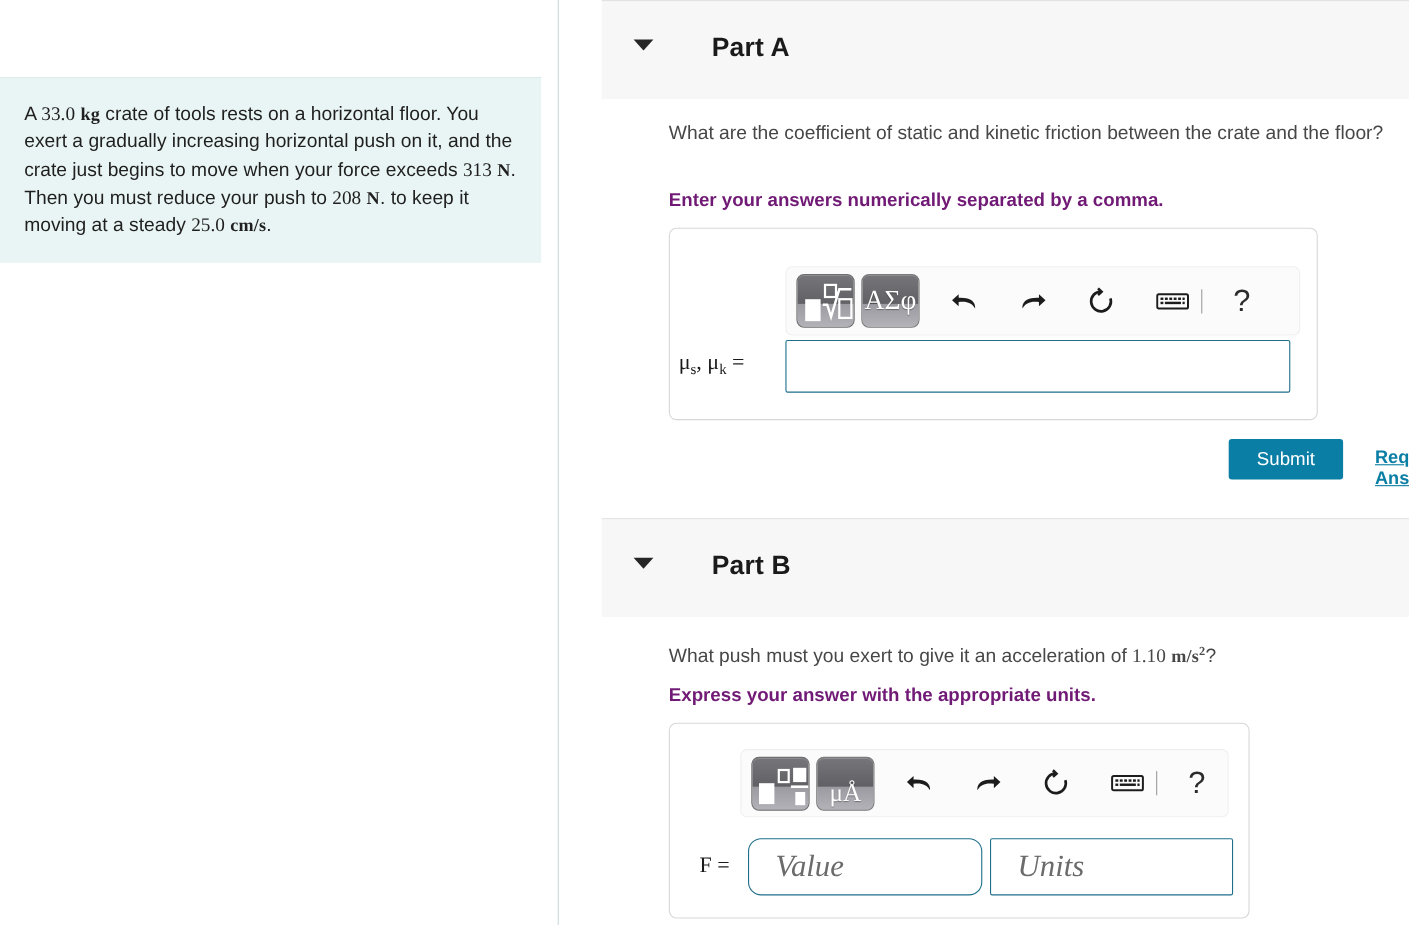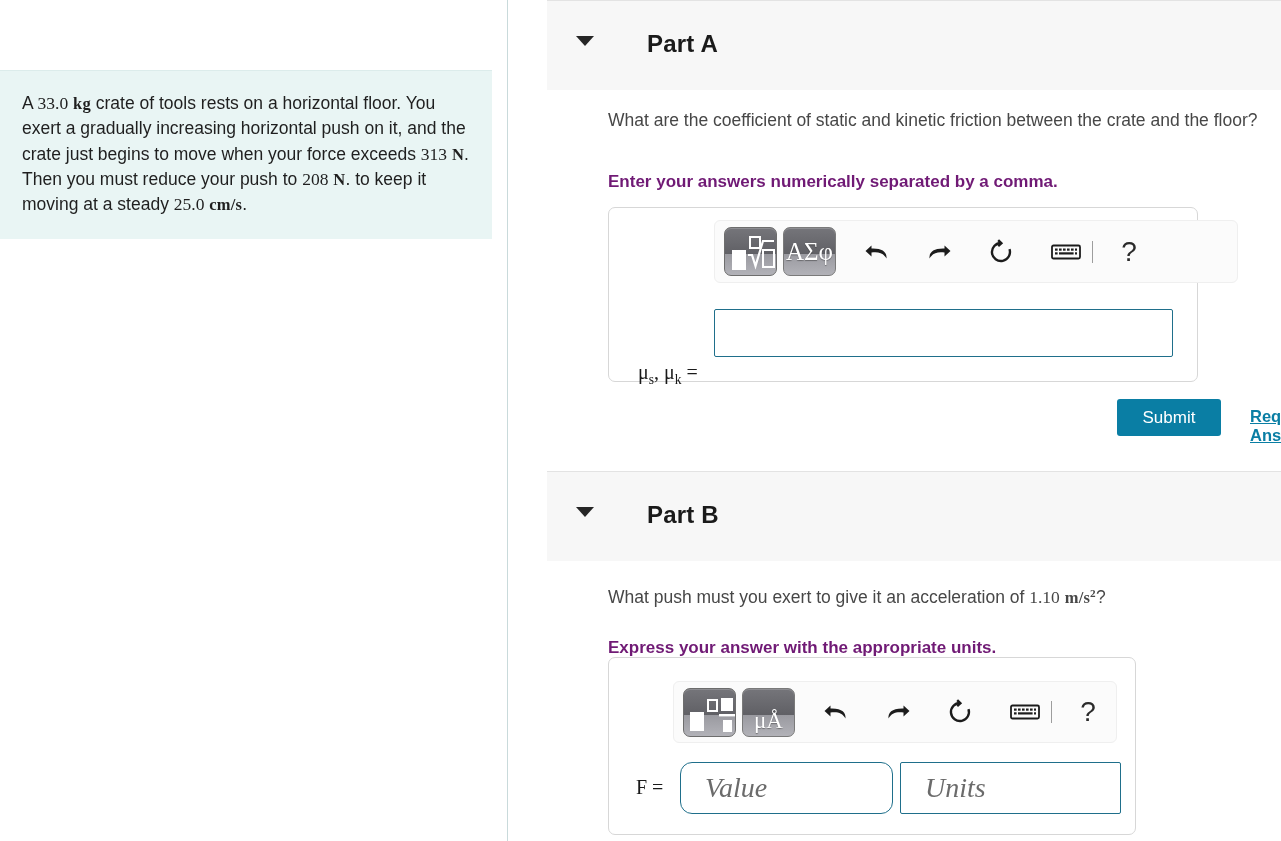--- a/index.html
+++ b/index.html
@@ -185,21 +185,21 @@
     <div class="part-header" style="top:0;">
       <div class="part-caret"></div>
       <div class="part-title">Part A</div>
     </div>
 
     <div class="question-text" style="top:108px;">What are the coefficient of static and kinetic friction between the crate and the floor?</div>
     <div class="instruction-text" style="top:172px;">Enter your answers numerically separated by a comma.</div>
 
     <div class="answer-box" style="left:99px; top:207px; width:590px; height:175px;">
 
-      <div class="toolbar" style="left:105px; top:12px; width:524px; height:63px;">
+      <div class="toolbar" style="left:105px; top:34px; width:468px; height:63px;">
 
         <div class="tb-btn" style="margin-left:9px;">
           <svg width="53" height="49" viewBox="0 0 53 49">
             <rect x="7" y="22" width="14" height="20" fill="#ffffff"></rect>
             <rect x="25" y="9" width="10" height="11" fill="none" stroke="#ffffff" stroke-width="2"></rect>
             <path d="M23 27 L27 27 L30.5 38 L38 13 L49 13" fill="none" stroke="#ffffff" stroke-width="2.2" stroke-linejoin="miter"></path>
             <rect x="38" y="22" width="11" height="17" fill="none" stroke="#ffffff" stroke-width="2"></rect>
           </svg>
         </div>
 
@@ -239,41 +239,41 @@
             <rect x="8" y="10.3" width="14.6" height="2.2" fill="#1c1c1c"></rect>
             <rect x="24" y="10.3" width="2" height="2.2" fill="#1c1c1c"></rect>
           </svg>
         </div>
 
         <div class="tb-sep" style="margin-left:4px;"></div>
 
         <div class="tb-help" style="margin-left:16px;">?</div>
       </div>
 
-      <div class="field-label" style="left:29px; top:110px;margin-top:43px;">
+      <div class="field-label" style="left:8px; top:110px;">
         <span><span class="serif">μ</span><sub>s</sub></span><span>, </span><span><span class="serif">μ</span><sub>k</sub></span><span> =</span>
       </div>
 
       <div class="text-field" style="left:105px; top:101px; width:459px; height:48px;">
         <input type="text" id="part-a-input" style="width: 100%; height: 100%; border: none; outline: none; background: transparent; font-family: &quot;Liberation Serif&quot;, serif; font-size: 20px; padding: 0px 8px;" value="">
       </div>
     </div>
 
     <button id="submit-button">Submit</button>
     <div id="request-answer-link">Request Answer</div>
 
     <div class="part-header" style="top:471px;">
       <div class="part-caret"></div>
       <div class="part-title">Part B</div>
     </div>
 
     <div class="question-text" style="top:580px;">
       <span>What push must you exert to give it an acceleration of </span><span class="mathnum">1.10</span>&nbsp;<span class="mathunit"><span>m/s</span><sup>2</sup></span><span>?</span>
     </div>
-    <div class="instruction-text" style="top:622px;margin-top:16px;">Express your answer with the appropriate units.</div>
+    <div class="instruction-text" style="top:622px;">Express your answer with the appropriate units.</div>
 
     <div class="answer-box" style="left:99px; top:657px; width:528px; height:178px;">
 
       <div class="toolbar" style="left:64px; top:23px; width:444px; height:62px;">
 
         <div class="tb-btn" style="margin-left:9px;">
           <svg width="53" height="49" viewBox="0 0 53 49">
             <rect x="6" y="23" width="14" height="19" fill="#ffffff"></rect>
             <rect x="24" y="11" width="9" height="11" fill="none" stroke="#ffffff" stroke-width="2"></rect>
             <rect x="37" y="9" width="12" height="13" fill="#ffffff"></rect>

